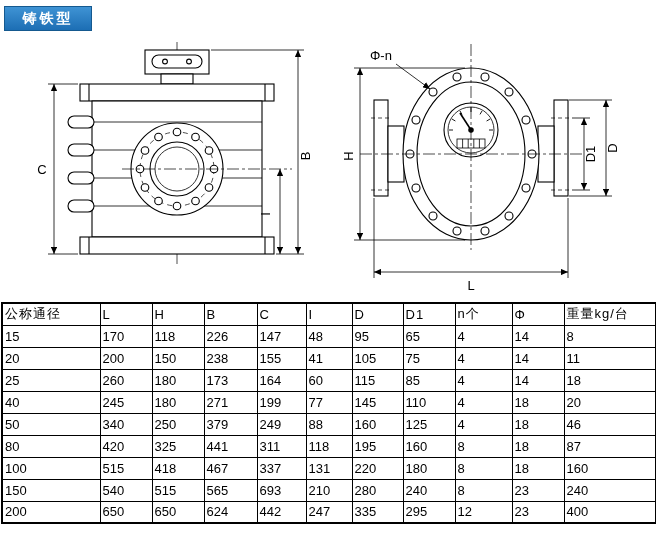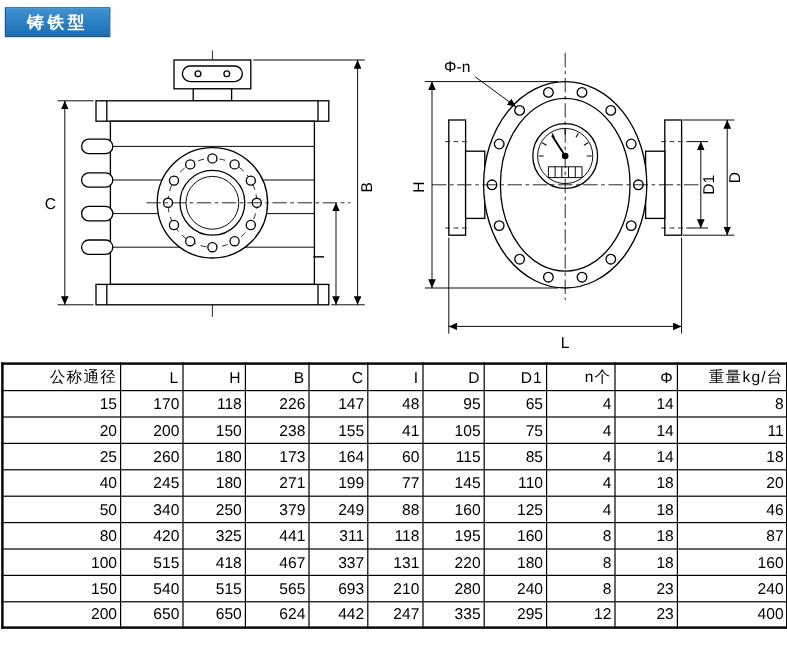--- a/index.html
+++ b/index.html
@@ -44,21 +44,21 @@
   }
   table.spec {
     position: absolute;
     top: 302px;
     left: 1px;
     width: 654px;
     border-collapse: collapse;
     table-layout: fixed;
     border: 2px solid #000;
     font-size: 13px;
-    text-align: right;
+    text-align: left;
   }
   table.spec th, table.spec td {
     border: 1px solid #000;
     height: 22px;
     padding: 0 2px;
     font-weight: normal;
     white-space: nowrap;
     overflow: hidden;
   }
   table.spec thead th { letter-spacing: 1px; }

